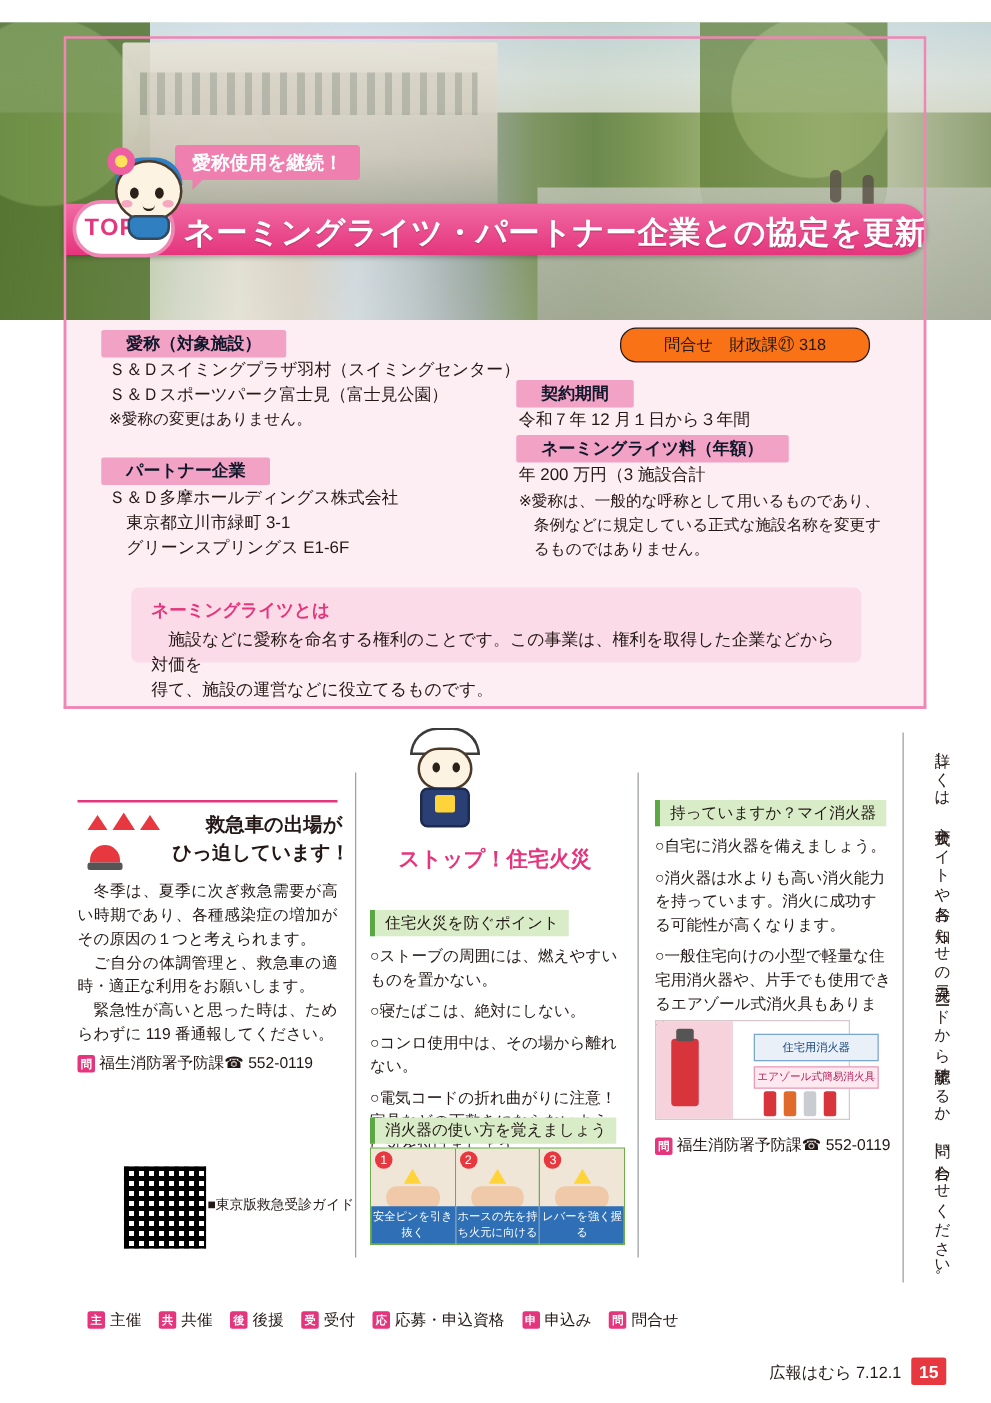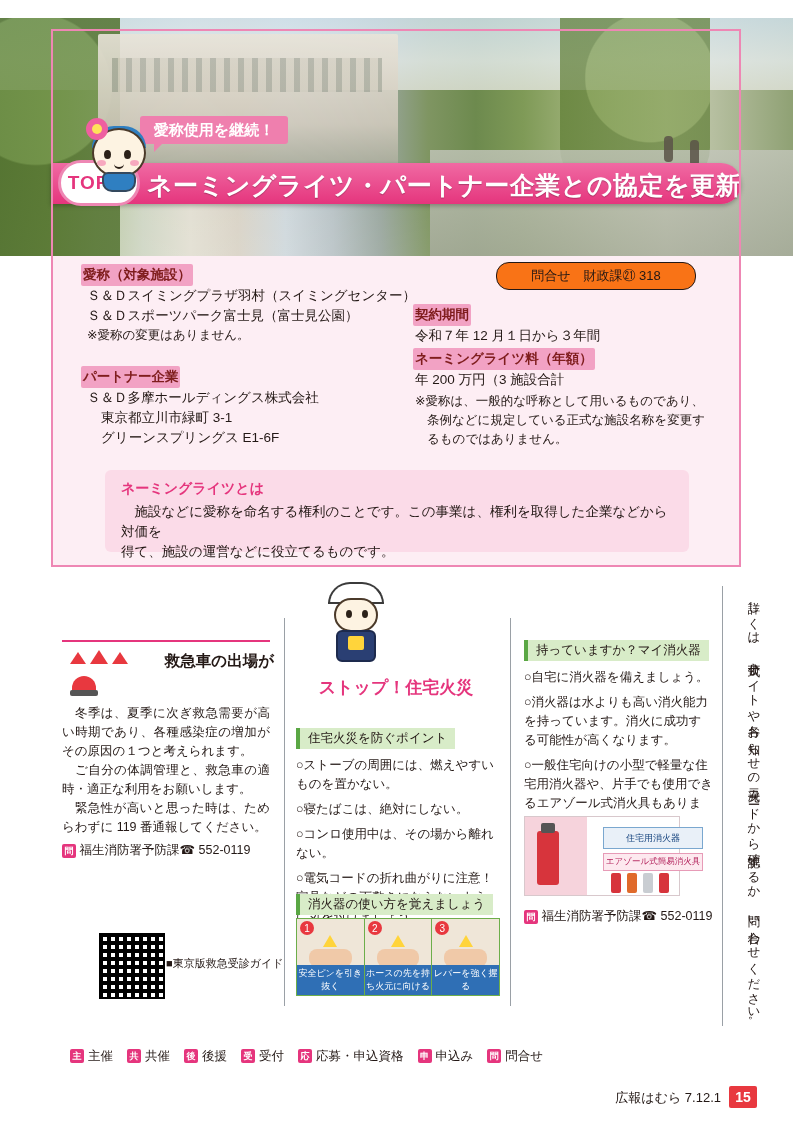--- a/index.html
+++ b/index.html
@@ -99,33 +99,33 @@
   .mascot .eye{position:absolute;top:40px;width:7px;height:9px;background:#2b2119;border-radius:50%;}
   .mascot .eye.l{left:16px;} .mascot .eye.r{left:36px;}
   .mascot .cheek{position:absolute;top:50px;width:9px;height:6px;background:#f7a8bf;border-radius:50%;}
   .mascot .cheek.l{left:9px;} .mascot .cheek.r{left:42px;}
   .mascot .mouth{position:absolute;left:26px;top:50px;width:10px;height:7px;border-bottom:2px solid #2b2119;border-radius:0 0 8px 8px;}
   .mascot .body{position:absolute;left:14px;top:62px;width:34px;height:20px;background:#2f7fc1;border:2px solid #34495e;border-radius:6px 6px 10px 10px;box-sizing:border-box;}
 
   
   .tbody{position:absolute;left:53px;top:258px;width:686px;height:307px;}
   .lbl-pink{
-    display:inline-block;background:#f2a2c4;color:#7f1d1d;font-weight:bold;
-    font-size:13.5px;padding:2px 2px;border-radius:2px;text-align:center;
+    display:inline-block;background:#f2a2c4;color:#0f172a;font-weight:bold;
+    font-size:13.5px;padding:2px 20px;border-radius:2px;text-align:center;
   }
   .txt{font-size:13.5px;line-height:20px;color:#231815;}
   .small{font-size:12.5px;line-height:19px;}
   .inq-pill{
     position:absolute;left:496px;top:262px;width:200px;height:28px;
     border:1.5px solid #231815;border-radius:13px;background:#f97316;
     display:flex;align-items:center;justify-content:center;
     font-size:13px;box-sizing:border-box;
   }
   .nr-box{
-    position:absolute;left:105px;top:470px;width:584px;height:82px;
+    position:absolute;left:105px;top:470px;width:584px;height:60px;
     background:#fbdbe8;border-radius:6px;box-sizing:border-box;padding:10px 16px;
   }
   .nr-title{color:#e5357d;font-weight:bold;font-size:14px;margin-bottom:4px;}
 
   
   .lower{position:absolute;left:0;top:578px;width:793px;height:480px;}
   .vline{
     position:absolute;background:#9aa0a6;
   }
   
@@ -308,20 +308,23 @@
     <div class="tri" style="left:70px;top:74px;border-width:0 8px 12px 8px;border-color:transparent transparent #e8383f transparent;"></div>
     <div class="tri" style="left:90px;top:72px;border-width:0 9px 14px 9px;border-color:transparent transparent #e8383f transparent;"></div>
     <div class="tri" style="left:112px;top:74px;border-width:0 8px 12px 8px;border-color:transparent transparent #e8383f transparent;"></div>
     <div class="siren" style="left:70px;top:88px;">
       <div class="dome"></div>
         <div class="base"></div>
     </div>
     <div class="col1" style="top:72px;left:104px;width:170px;">
       <div class="c1-title">救急車の出場が</div>
     </div>
+    <div class="col1" style="top:94px;left:90px;width:190px;">
+      <div class="c1-title">ひっ迫しています！</div>
+    </div>
 
     <div class="col1" style="top:126px;">
       <div class="c1-text">　冬季は、夏季に次ぎ救急需要が高い時期であり、各種感染症の増加がその原因の１つと考えられます。</div>
       <div class="c1-text">　ご自分の体調管理と、救急車の適時・適正な利用をお願いします。</div>
       <div class="c1-text">　緊急性が高いと思った時は、ためらわずに 119 番通報してください。</div>
       <div class="dept-line">
         <span class="mk">問</span>
         <span>福生消防署予防課☎ 552-0119</span>
       </div>
     </div>

